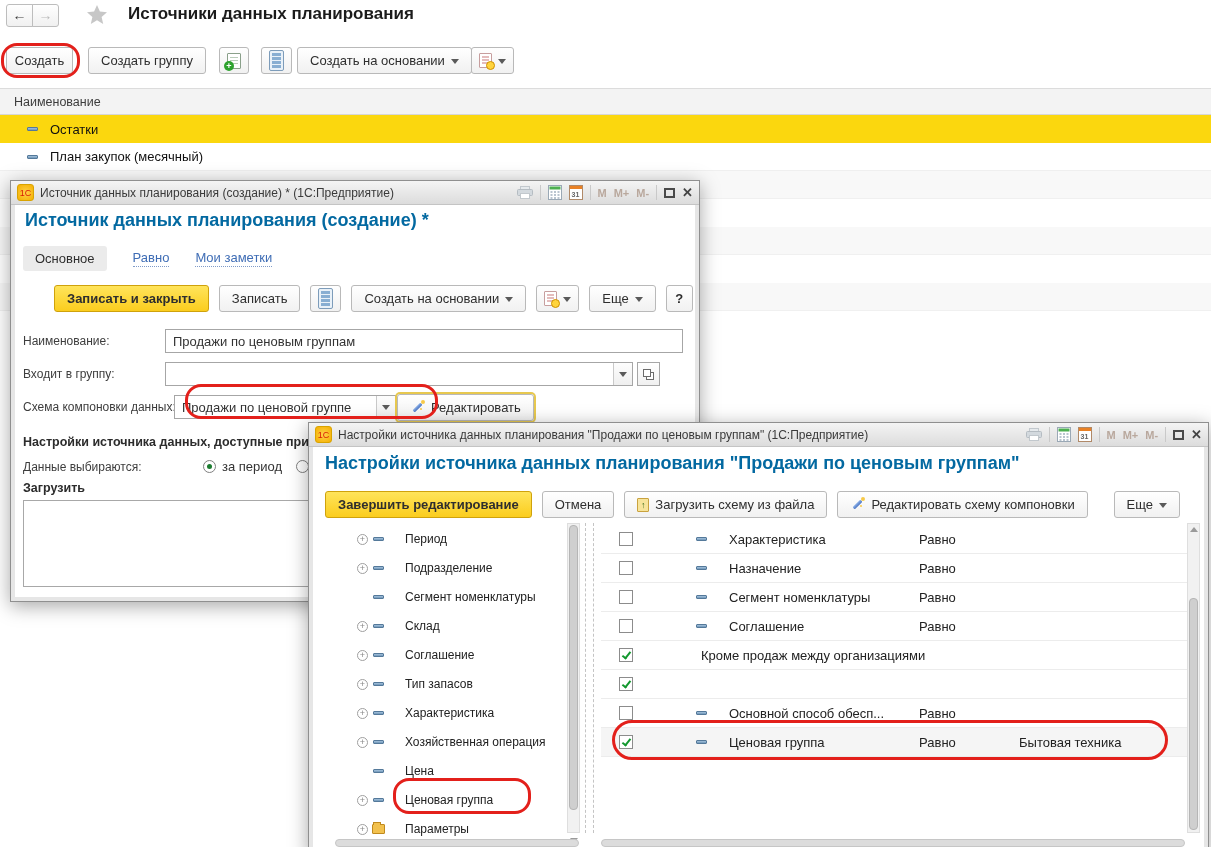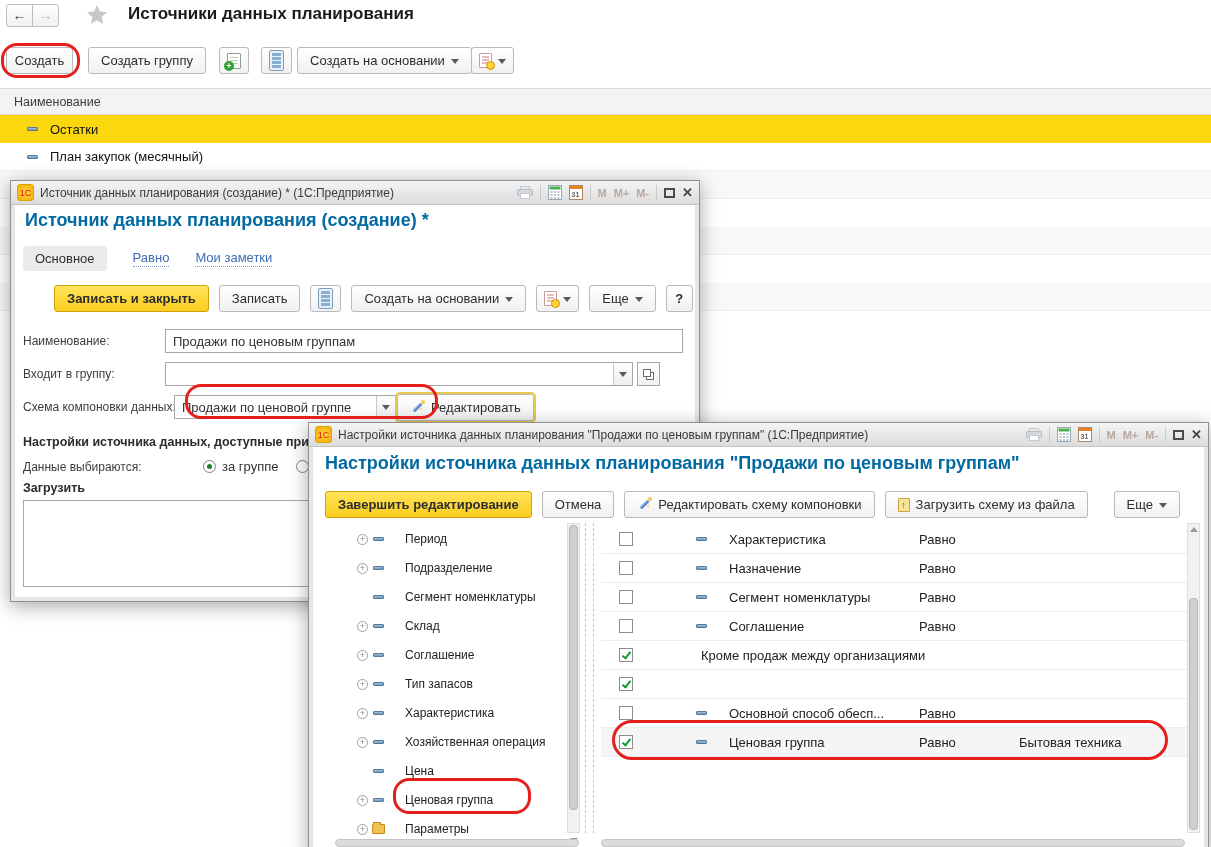--- a/index.html
+++ b/index.html
@@ -315,21 +315,21 @@
       </div>
       <button class="btn focus-ring" style="position:absolute;left:382px;top:189px">
         <span class="ic-wand"></span>
         <span>Редактировать</span>
       </button>
 
       <div class="bold-label" style="top:230px;width:292px">Настройки источника данных, доступные при </div>
 
       <div class="frm-label" style="top:250px">Данные выбираются:</div>
       <span class="radio sel" style="left:188px;top:255px"></span>
-      <span style="position:absolute;left:207px;top:250px;font-size:13px;line-height:24px">за группе</span>
+      <span style="position:absolute;left:207px;top:250px;font-size:13px;line-height:24px">за период</span>
       <span class="radio" style="left:281px;top:255px"></span>
 
       <div class="bold-label" style="top:276px">Загрузить</div>
       <textarea class="ta" style="left: 8px; top: 295px; width: 656px; height: 87px;"></textarea>
     </div>
   </div>
 
   <div class="win" style="left:308px;top:422px;width:901px;height:433px">
     <div class="titlebar">
       <span class="logo1c">1С</span>
@@ -372,26 +372,26 @@
       <div class="h1" style="left:12px;top:6px">Настройки источника данных планирования "Продажи по ценовым группам"</div>
 
       <div style="position:absolute;left:12px;top:44px;display:flex;gap:10px">
         <button class="btn yellow">
           <span>Завершить редактирование</span>
         </button>
         <button class="btn">
           <span>Отмена</span>
         </button>
         <button class="btn">
+          <span class="ic-loadfile"></span>
+          <span>Загрузить схему из файла</span>
+        </button>
+        <button class="btn">
           <span class="ic-wand"></span>
           <span>Редактировать схему компоновки</span>
-        </button>
-        <button class="btn">
-          <span class="ic-loadfile"></span>
-          <span>Загрузить схему из файла</span>
         </button>
       </div>
       <button class="btn" style="position:absolute;right:24px;top:44px">
         <span>Еще</span>
           <span class="caret"></span>
       </button>
 
       <div class="trow" style="top:78px">
           <span class="exp show"></span>
           <span class="dash"></span>

